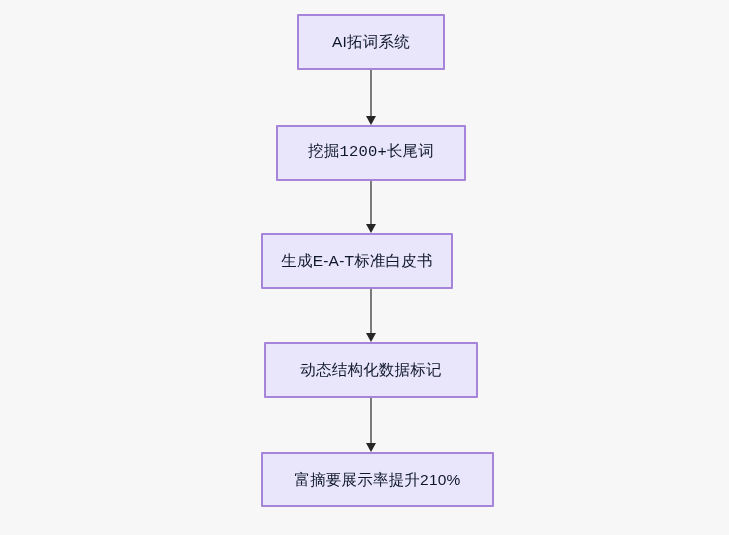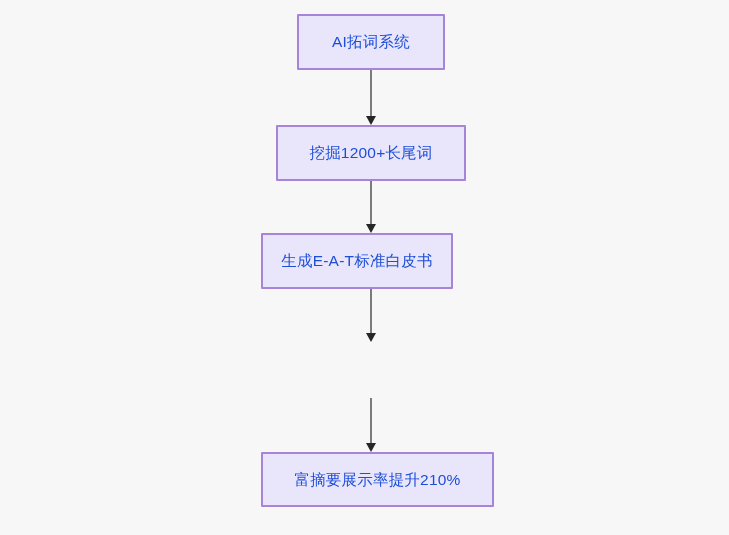--- a/index.html
+++ b/index.html
@@ -20,21 +20,21 @@
   }
   .node {
     position: absolute;
     box-sizing: border-box;
     background: #e9e6fb;
     border: 2px solid #a684da;
     border-radius: 1px;
     display: flex;
     align-items: center;
     justify-content: center;
-    color: #1d4ed8;
+    color: #0f172a;
     font-size: 15.5px;
     letter-spacing: 0.2px;
     white-space: nowrap;
     z-index: 2;
   }
   .node-label {
     display: block;
     line-height: 1;
   }
   .edge {
@@ -64,26 +64,29 @@
       <line x1="371" y1="289" x2="371" y2="333" class="edge-line"></line>
       <polygon points="366,333 376,333 371,342" class="edge-head"></polygon>
       <line x1="371" y1="398" x2="371" y2="443" class="edge-line"></line>
       <polygon points="366,443 376,443 371,452" class="edge-head"></polygon>
     </svg>
 
   <div class="node" id="node-n1" style="left: 297px; top: 14px; width: 148px; height: 56px;">
     <span class="node-label">AI拓词系统</span>
   </div>
 
-  <div class="node" id="node-n2" style="left: 276px; top: 125px; width: 190px; height: 56px;">
+  <div class="node" id="node-n2" style="left: 276px; top: 125px; width: 190px; height: 56px; font-family: Liberation Mono, monospace;">
     <span class="node-label">挖掘1200+长尾词</span>
   </div>
 
   <div class="node" id="node-n3" style="left: 261px; top: 233px; width: 192px; height: 56px;">
     <span class="node-label">生成E-A-T标准白皮书</span>
   </div>
 
+  <div class="node" id="node-n4" style="left: 264px; top: 342px; width: 214px; height: 56px;">
+    <span class="node-label">动态结构化数据标记</span>
+  </div>
 
   <div class="node" id="node-n5" style="left: 261px; top: 452px; width: 233px; height: 55px;">
     <span class="node-label">富摘要展示率提升210%</span>
   </div>
 
 </div>
 
 </body></html>

